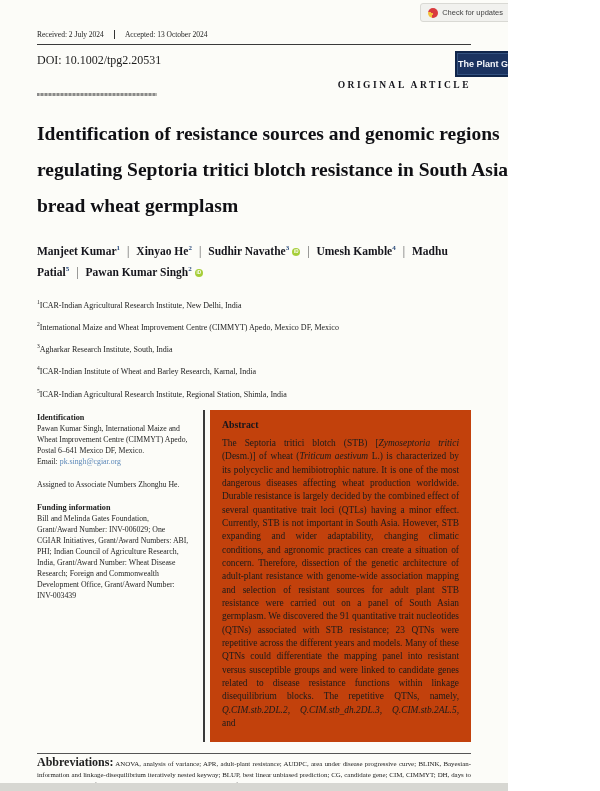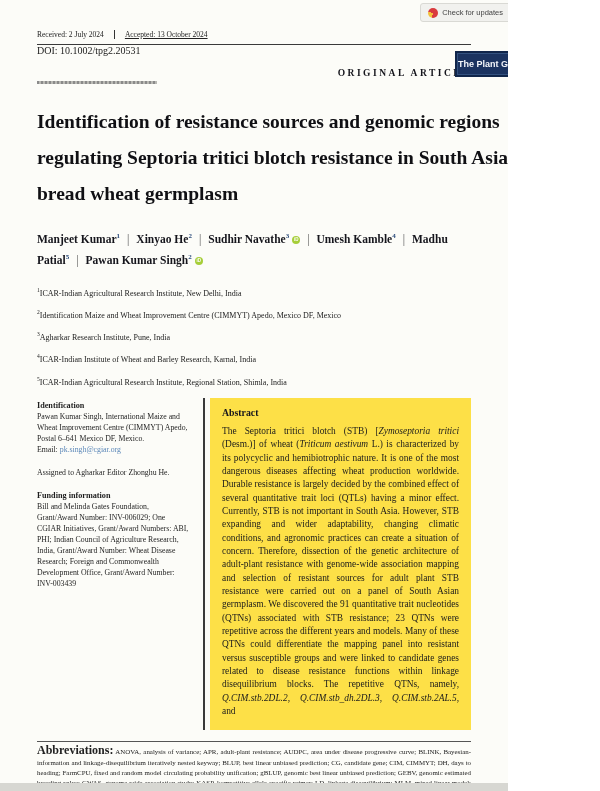--- a/index.html
+++ b/index.html
@@ -15,23 +15,23 @@
     position:absolute;top:3px;right:-6px;height:17px;
     display:flex;align-items:center;gap:4px;padding:0 10px 0 7px;
     background:#f1f1ee;border:1px solid #d9d9d4;border-radius:3px;
     font-family:"Liberation Sans",sans-serif;font-size:7.5px;color:#444;
   }
   .cfu-icon{width:10px;height:10px;border-radius:50%;
     background:conic-gradient(#d93a3e 0 55%,#f3c03c 55% 80%,#d93a3e 80% 100%);
     display:inline-block;}
   
   .received-line{padding-top:30px;font-size:7.5px;color:#222;}
-  .received-line .accepted{border-left:1px solid #333;padding-left:10px;margin-left:10px;text-decoration:underline;}
+  .received-line .accepted{border-left:1px solid #333;padding-left:10px;margin-left:10px;}
   .rule-top{border-bottom:1.6px solid #3a3a3a;margin-top:5px;}
-  .doi{margin-top:0;font-size:10px;}
+  .doi{margin-top:8px;font-size:12px;}
   
   .journal-badge{
     position:absolute;top:51px;left:455px;width:103px;height:26px;
     background:#1b3360;border:2px solid #10254a;box-shadow:inset 0 0 0 1px #33517f;
     display:flex;align-items:center;justify-content:center;gap:6px;
     font-family:"Liberation Sans",sans-serif;color:#f4f6fa;font-size:9px;font-weight:bold;
     box-sizing:border-box;cursor:pointer;
   }
   .badge-logo{display:flex;align-items:center;gap:2px;}
   .badge-lines{font-size:5px;color:#bcc9dd;line-height:1;}
@@ -55,21 +55,21 @@
   
   .affiliations{margin-top:12px;font-size:8px;line-height:18.6px;color:#222;}
   .affiliations sup{font-size:5.5px;}
   
   .columns{display:flex;margin-top:6px;}
   .left-col{width:152px;flex:0 0 152px;font-size:7.8px;line-height:11px;color:#1e1e1e;}
   .left-col h4{margin:0;font-size:8.2px;line-height:11px;}
   .left-col .block{margin-top:12px;}
   .left-col .block:first-child{margin-top:2px;}
   .col-divider{width:2px;background:#3a3a3a;margin-left:14px;flex:0 0 2px;}
-  .abstract{flex:1;margin-left:5px;background:#fde047;padding:9px 12px 12px 12px;min-height:251px;box-sizing:content-box;}
+  .abstract{flex:1;margin-left:5px;background:#c2410c;padding:9px 12px 12px 12px;min-height:251px;box-sizing:content-box;}
   .abstract h3{margin:0 0 7px 0;font-size:9.8px;color:#15151c;}
   .abs-text{margin:0;font-size:9.4px;line-height:13.35px;text-align:justify;color:#1b1b1b;}
   a, .link{color:#5b87b8;text-decoration:none;cursor:pointer;}
   
   .abbr-rule{border-top:1px solid #555;margin-top:11px;}
   .abbreviations{margin:3px 0 0 0;font-size:6.9px;line-height:10.3px;text-align:justify;color:#222;}
   .abbreviations b{font-size:12px;}
   
   .dotted-rule{margin-top:14px;border-top:1.5px dotted #777;}
   .license{margin:4px 0 0 0;font-size:6.9px;line-height:10.6px;color:#222;}
@@ -114,35 +114,35 @@
     <div class="article-type-rule"></div>
 
     <h1 class="title">Identification of resistance sources and genomic regions regulating Septoria tritici blotch resistance in South Asian bread wheat germplasm</h1>
 
     <div class="authors">
       <span><span>Manjeet Kumar</span><sup>1</sup></span><span class="author-sep">|</span><span><span>Xinyao He</span><sup>2</sup></span><span class="author-sep">|</span><span><span>Sudhir Navathe</span><sup>3</sup></span><span class="orcid">iD</span><span class="author-sep">|</span><span><span>Umesh Kamble</span><sup>4</sup></span><span class="author-sep">|</span><span><span>Madhu Patial</span><sup>5</sup></span><span class="author-sep">|</span><span><span>Pawan Kumar Singh</span><sup>2</sup></span><span class="orcid">iD</span>
     </div>
 
     <div class="affiliations">
       <div><sup>1</sup><span>ICAR-Indian Agricultural Research Institute, New Delhi, India</span></div>
-      <div><sup>2</sup><span>Identification Maize and Wheat Improvement Centre (CIMMYT) Apedo, Mexico DF, Mexico</span></div>
-      <div><sup>3</sup><span>Agharkar Research Institute, Pune, India</span></div>
+      <div><sup>2</sup><span>International Maize and Wheat Improvement Centre (CIMMYT) Apedo, Mexico DF, Mexico</span></div>
+      <div><sup>3</sup><span>Agharkar Research Institute, South, India</span></div>
       <div><sup>4</sup><span>ICAR-Indian Institute of Wheat and Barley Research, Karnal, India</span></div>
       <div><sup>5</sup><span>ICAR-Indian Agricultural Research Institute, Regional Station, Shimla, India</span></div>
     </div>
 
     <div class="columns">
       <div class="left-col">
         <div class="block">
           <h4>Identification</h4>
           <span>Pawan Kumar Singh, International Maize and Wheat Improvement Centre (CIMMYT) Apedo, Postal 6–641 Mexico DF, Mexico.</span>
           <br>
           <span>Email: </span><a>pk.singh@cgiar.org</a>
         </div>
-        <div class="block">Assigned to Agharkar Editor Zhonghu He.</div>
+        <div class="block">Assigned to Associate Numbers Zhonghu He.</div>
         <div class="block">
           <h4>Funding information</h4>
           <span>Bill and Melinda Gates Foundation, Grant/Award Number: INV-006029; One CGIAR Initiatives, Grant/Award Numbers: ABI, PHI; Indian Council of Agriculture Research, India, Grant/Award Number: Wheat Disease Research; Foreign and Commonwealth Development Office, Grant/Award Number: INV-003439</span>
         </div>
       </div>
       <div class="col-divider"></div>
       <div class="abstract">
         <h3>Abstract</h3>
         <p class="abs-text"><span>The Septoria tritici blotch (STB) [</span><i>Zymoseptoria tritici</i><span> (Desm.)] of wheat (</span><i>Triticum aestivum</i><span> L.) is characterized by its polycyclic and hemibiotrophic nature. It is one of the most dangerous diseases affecting wheat production worldwide. Durable resistance is largely decided by the combined effect of several quantitative trait loci (QTLs) having a minor effect. Currently, STB is not important in South Asia. However, STB expanding and wider adaptability, changing climatic conditions, and agronomic practices can create a situation of concern. Therefore, dissection of the genetic architecture of adult-plant resistance with genome-wide association mapping and selection of resistant sources for adult plant STB resistance were carried out on a panel of South Asian germplasm. We discovered the 91 quantitative trait nucleotides (QTNs) associated with STB resistance; 23 QTNs were repetitive across the different years and models. Many of these QTNs could differentiate the mapping panel into resistant versus susceptible groups and were linked to candidate genes related to disease resistance functions within linkage disequilibrium blocks. The repetitive QTNs, namely, </span><i>Q.CIM.stb.2DL.2, Q.CIM.stb_dh.2DL.3, Q.CIM.stb.2AL.5,</i><span> and</span></p>
       </div>

